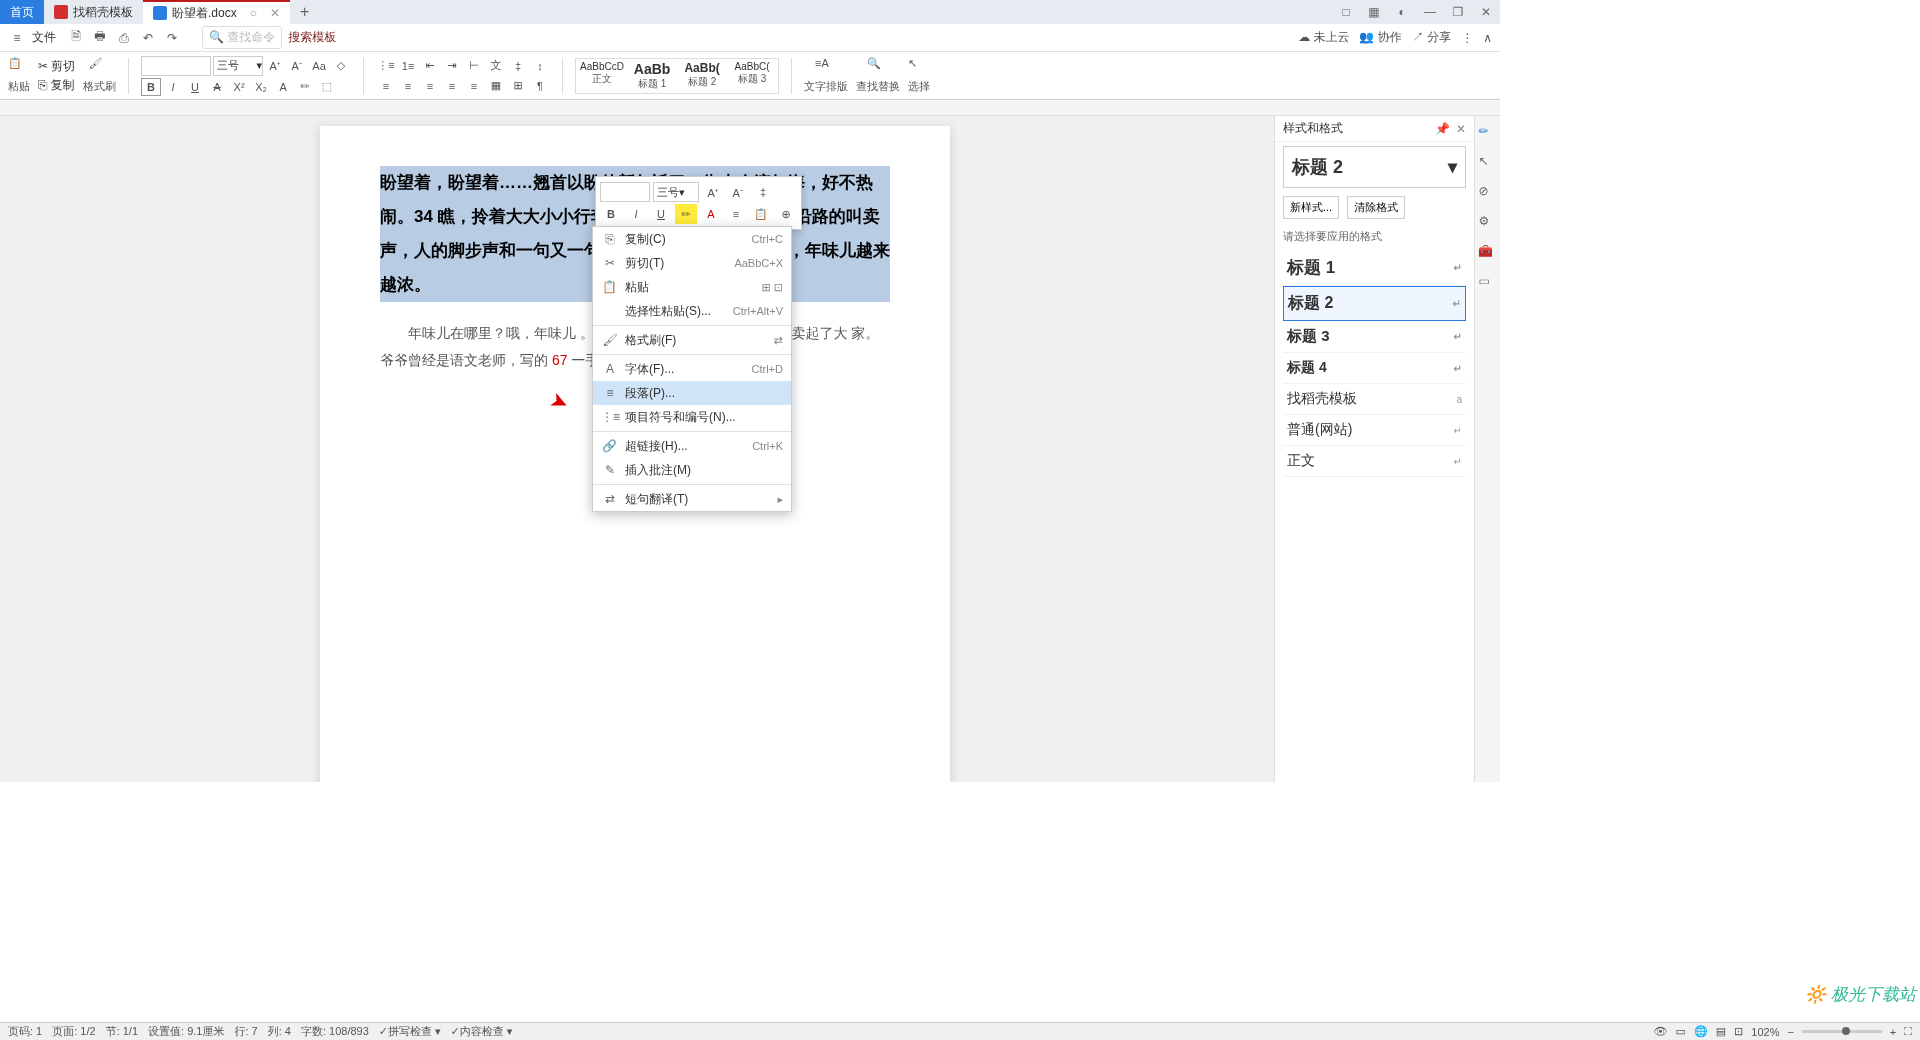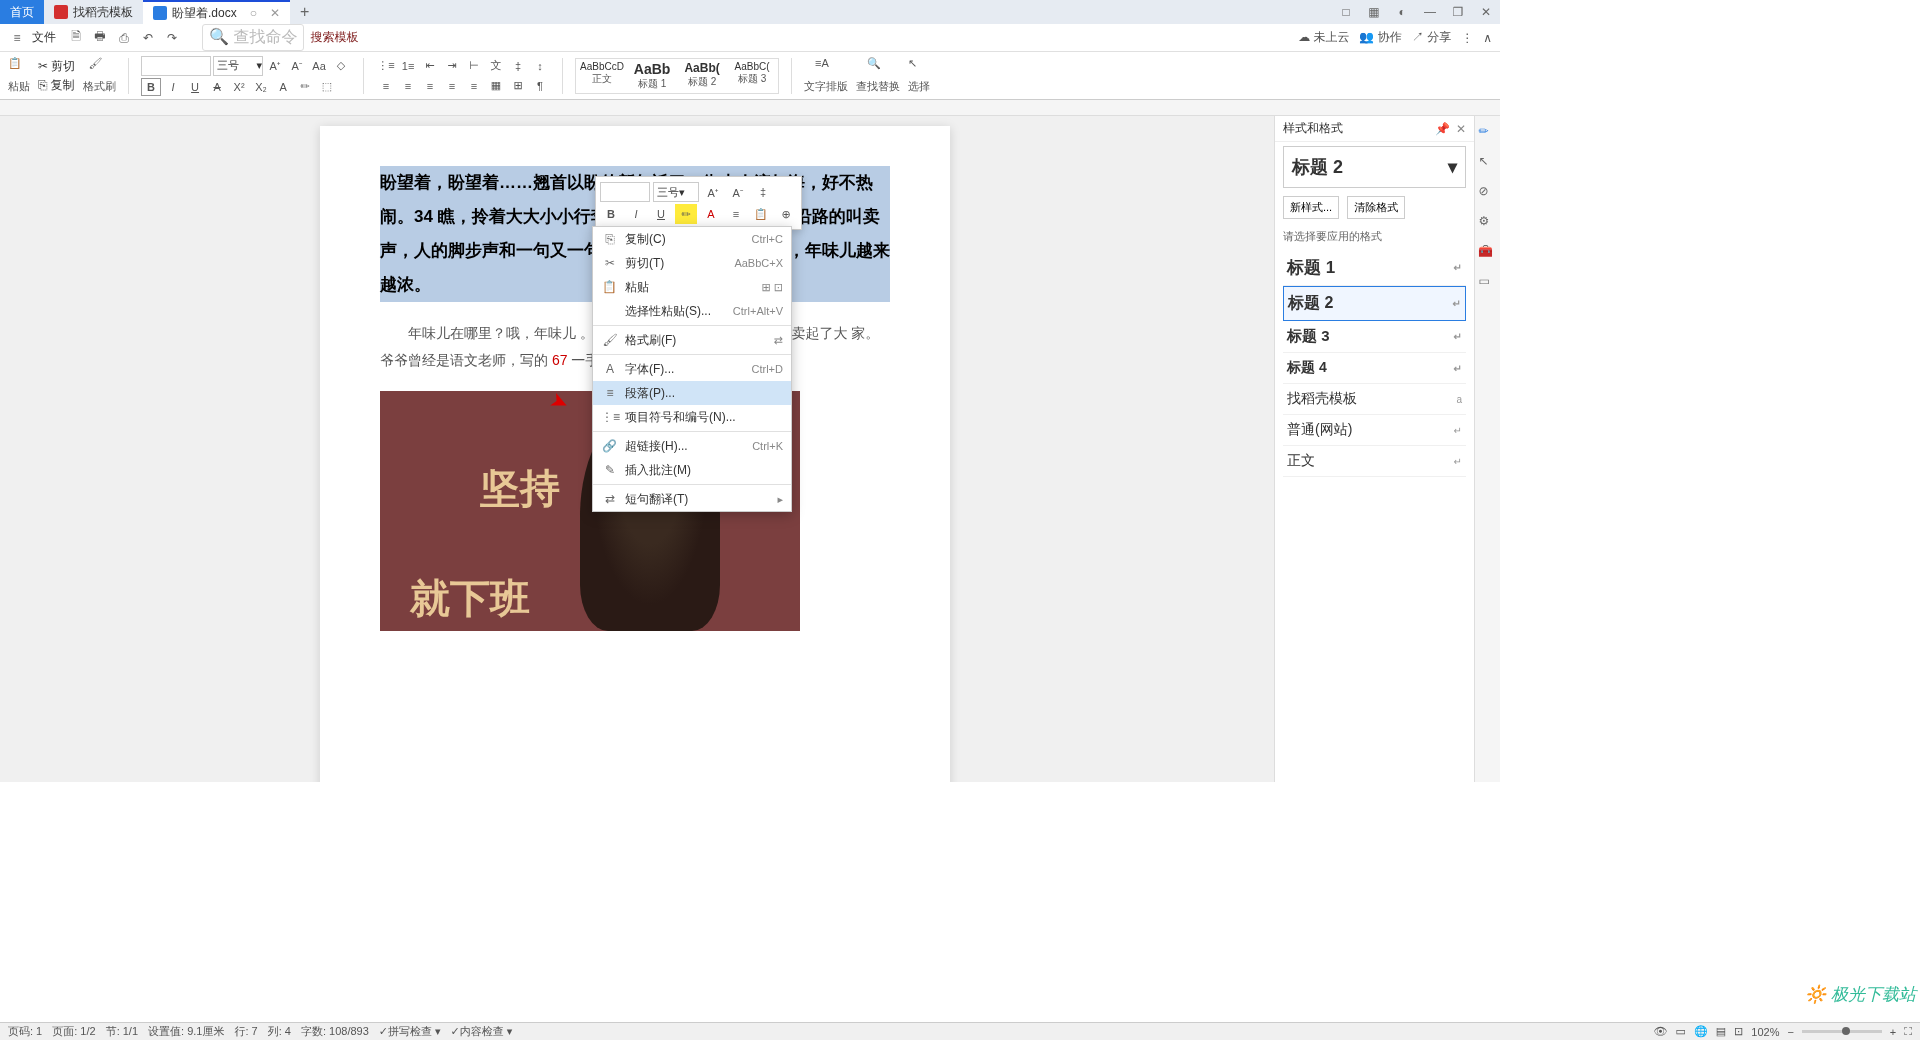--- a/index.html
+++ b/index.html
@@ -2,40 +2,40 @@
 <html><head>
 <meta charset="utf-8">
 <style>
 *{margin:0;padding:0;box-sizing:border-box;font-family:"Microsoft YaHei",sans-serif;}
 body{background:#fff;width:1500px;height:784px;overflow:hidden;font-size:12px;color:#333;}
 
 
 .titlebar{height:24px;background:#e6ebf2;display:flex;align-items:center;}
 .tab{height:24px;display:flex;align-items:center;padding:0 10px;gap:5px;cursor:pointer;}
 .tab.home{background:#2a7de1;color:#fff;}
-.tab.active{background:#fff;border-top:2px solid #1d4ed8;}
+.tab.active{background:#fff;border-top:2px solid #b91c1c;}
 .tab-icon{width:14px;height:14px;display:inline-block;}
 .tab-icon.red{background:#d32f2f;border-radius:2px;}
 .tab-icon.blue{background:#2a7de1;border-radius:2px;}
 .tab-close{margin-left:8px;color:#999;}
 .tab-plus{padding:0 10px;color:#666;font-size:16px;}
 .window-controls{margin-left:auto;display:flex;gap:0;}
 .win-btn{width:28px;height:24px;display:flex;align-items:center;justify-content:center;color:#666;}
 
 
 .menubar{height:28px;background:#fff;display:flex;align-items:center;padding:0 8px;border-bottom:1px solid #e0e0e0;}
 .menu-icon{width:18px;height:18px;margin-right:6px;color:#666;display:flex;align-items:center;justify-content:center;}
 .file-label{font-size:12px;margin-right:10px;}
 .qat{display:flex;gap:4px;margin-right:10px;}
 .qat-btn{width:20px;height:20px;color:#555;display:flex;align-items:center;justify-content:center;}
 .ribbon-tabs{display:flex;gap:2px;}
 .rtab{padding:4px 10px;font-size:12px;color:#444;}
 .rtab.active{background:#2a7de1;color:#fff;border-radius:4px;}
 .search-area{margin-left:10px;display:flex;gap:6px;align-items:center;}
-.search-box{color:#bbb;font-size:16px;border:1px solid #ddd;padding:2px 6px;border-radius:3px;}
+.search-box{color:#bbb;font-size:12px;border:1px solid #ddd;padding:2px 6px;border-radius:3px;}
 .right-menu{margin-left:auto;display:flex;gap:10px;align-items:center;color:#555;font-size:12px;}
 
 
 .ribbon{height:48px;background:#fff;display:flex;align-items:center;padding:0 8px;gap:8px;border-bottom:1px solid #ccc;}
 .ribbon-big{display:flex;flex-direction:column;align-items:center;font-size:11px;color:#555;}
 .ribbon-big-icon{width:22px;height:22px;color:#555;}
 .ribbon-sep{width:1px;height:36px;background:#ddd;margin:0 4px;}
 .small-btn{width:20px;height:18px;font-size:11px;color:#555;display:flex;align-items:center;justify-content:center;}
 .font-box{display:flex;flex-direction:column;gap:2px;}
 .font-row{display:flex;gap:2px;align-items:center;}
@@ -270,27 +270,20 @@
         <div class="para1">盼望着，盼望着……翘首以盼的新年近了。街上人流如海，好不热闹。34 瞧，拎着大大小小行李箱的人在街上奔走相告。沿路的叫卖声，人的脚步声和一句又一句吉祥的交响乐。进入腊月，年味儿越来越浓。</div>
         <div class="para2">
           <span>年味儿在哪里？哦，年味儿</span>
           <span>。进入腊 </span>
           <span class="red-num">2</span>
           <span> 月，街上大街小巷开始卖起了大</span>
           <span>家。爷爷曾经是语文老师，写的 </span>
           <span class="red-num">67</span>
           <span> 一手好字</span>
           <span>忙活了，亲</span>
-        </div>
-        <div class="image-block">
-          <div class="img-text" style="left:100px;top:70px;">坚持</div>
-          <div class="img-text" style="right:30px;top:70px;">会</div>
-          <div class="img-text" style="left:30px;top:180px;">就下班</div>
-
-          <div style="position:absolute;left:200px;top:10px;width:140px;height:230px;background:radial-gradient(ellipse at 50% 25%, #3a2a20 35%, #2a1a15 60%);border-radius:50% 50% 20% 20%;"></div>
         </div>
       </div>
     </div>
 
     <div class="mini-toolbar">
       <div class="mini-row">
         <div class="mini-select" style="width:50px;"></div>
         <div class="mini-select" style="width:46px;"><span>三号</span> ▾</div>
         <div class="mini-btn">A⁺</div>
         <div class="mini-btn">A⁻</div>

